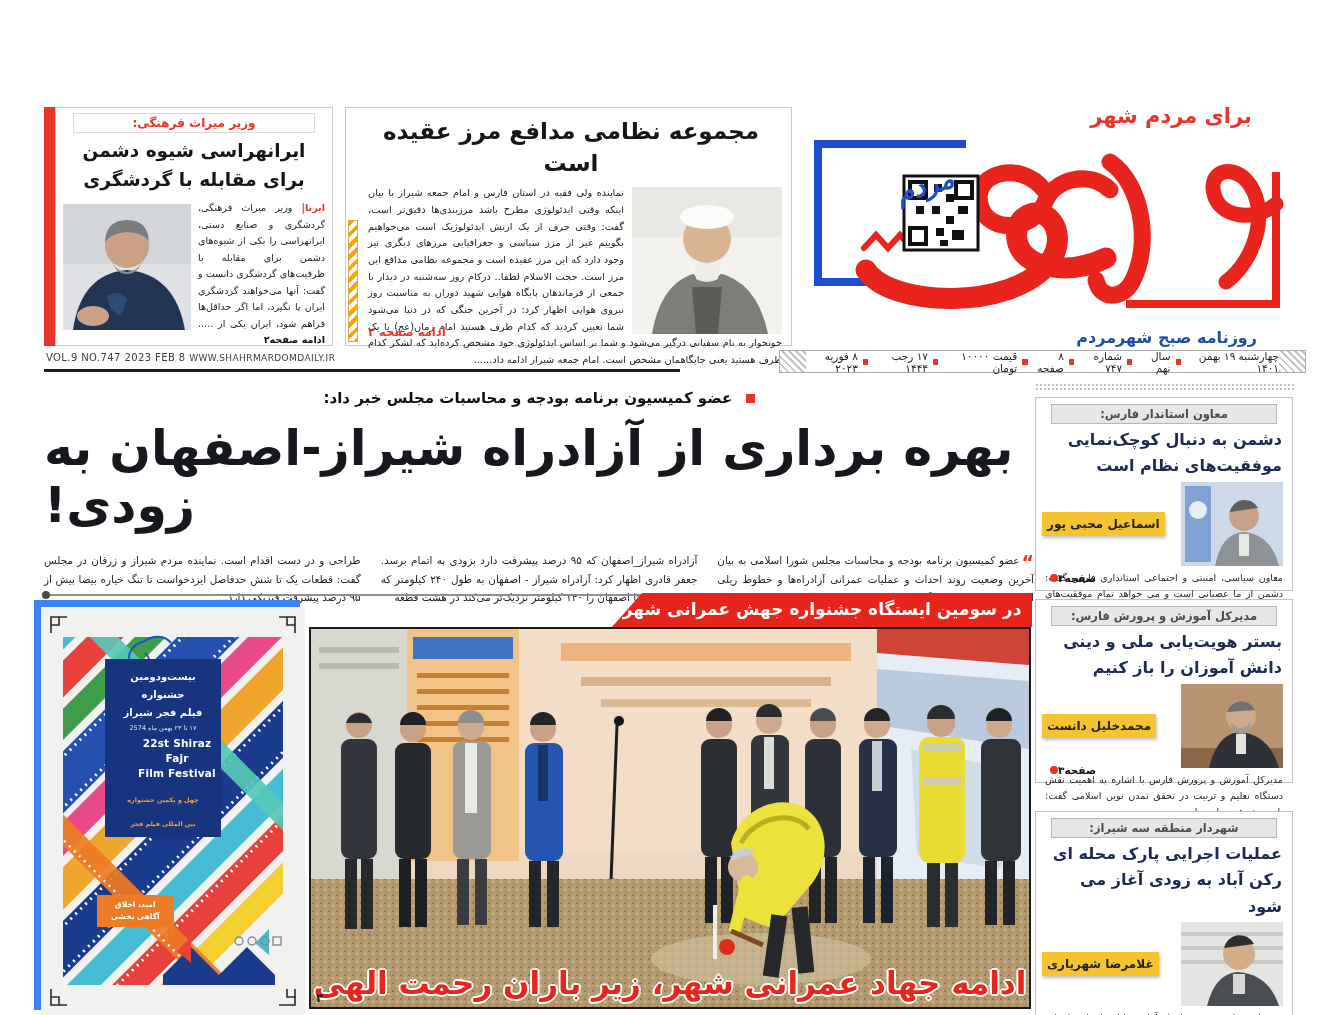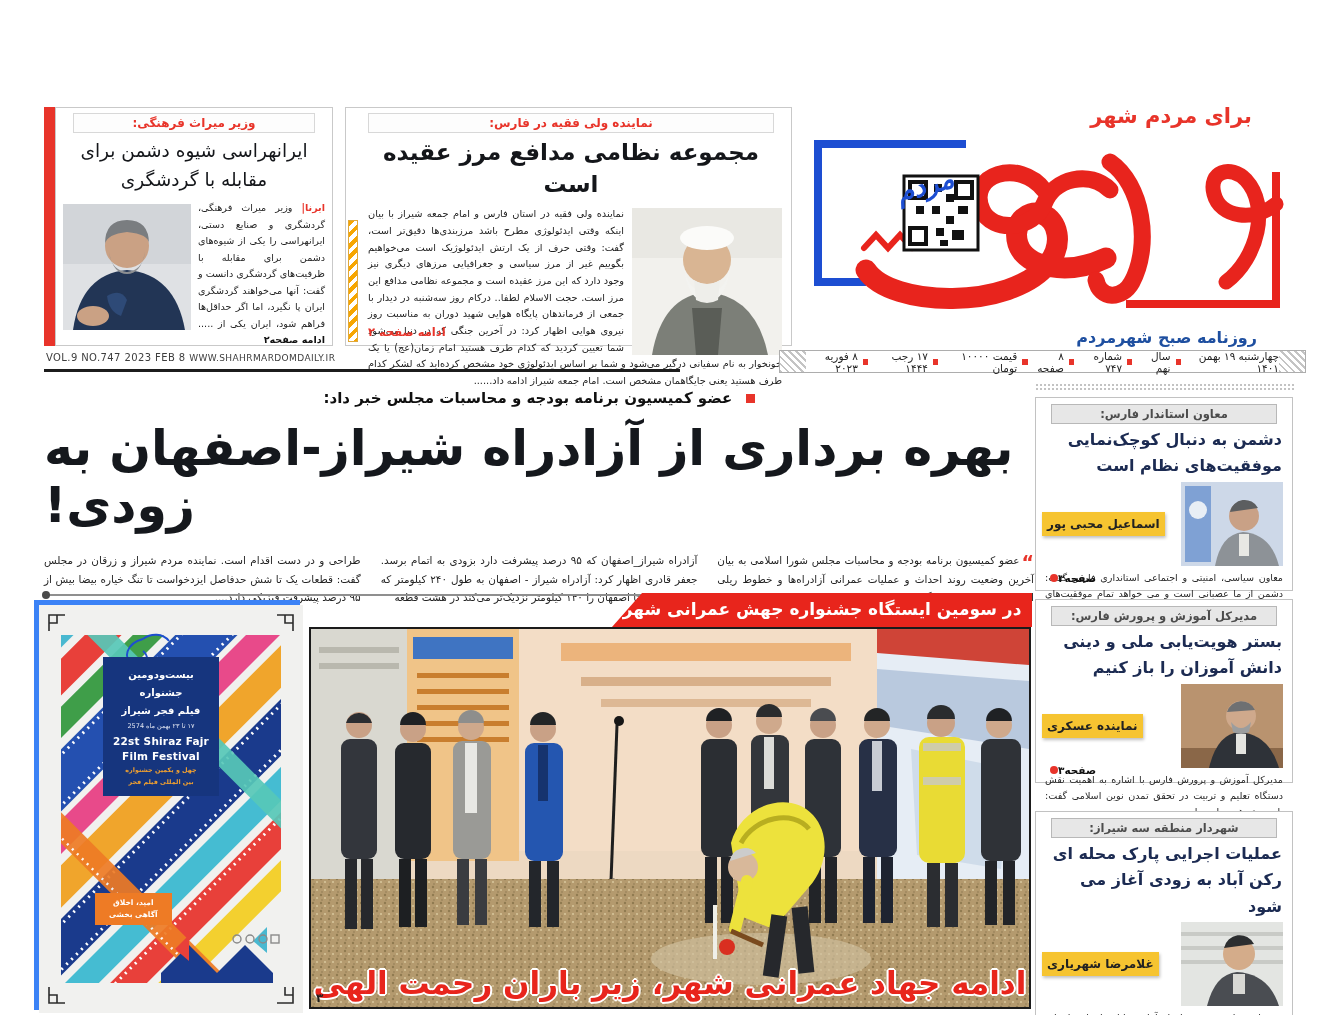--- a/index.html
+++ b/index.html
@@ -9,21 +9,21 @@
     background:#ffffff; overflow:hidden;
     font-family:"DejaVu Sans", sans-serif; color:#222;
   }
 
   
   .art-left { position:absolute; left:44px; top:107px; width:289px; height:239px;padding-left:8px; }
   .art-left .redbar { position:absolute; left:0; top:0; width:11px; height:100%; background:#e8342a; }
   .art-left .frame { position:absolute; left:11px; right:0; top:0; bottom:0; background:#fff; border:1px solid #c9c9c9; padding:4px 7px 3px; }
   .kicker-strip { width:92%; margin:1px auto 3px; border:1px solid #d8d8d8; background:#fdfdfd;
     color:#e8342a; font-weight:bold; font-size:12px; text-align:center; padding:2px 0; }
-  .art-left h2 { font-size:18.5px; font-weight:400; color:#14161a; text-align:center; line-height:1.55; margin:4px 2px 6px; }
+  .art-left h2 { font-size:18.5px; font-weight:700; color:#14161a; text-align:center; line-height:1.55; margin:4px 2px 6px; }
   .art-left .art-body { font-size:9.6px; line-height:1.72; text-align:justify; color:#222; }
   .art-left .portrait { float:left; width:128px; height:126px; margin:4px 7px 0 0; }
   .src { color:#e8342a; font-weight:bold; }
   .more-black { font-weight:800; color:#111; }
 
   
   .art-mid { position:absolute; left:345px; top:107px; width:447px; height:239px; }
   .art-mid .frame { position:absolute; inset:0; background:#fff; border:1px solid #c9c9c9; padding:4px 9px 3px 14px; }
   .art-mid .stripebar { position:absolute; left:2px; top:112px; bottom:3px; width:10px;
     background:repeating-linear-gradient(135deg,#f7a600 0 4px,#fff 4px 8px); border:1px solid #e0a83a; }
@@ -91,28 +91,28 @@
   .name-badge { position:absolute; left:6px; top:30px; z-index:2; background:#f6c431; color:#222;
     font-size:12px; font-weight:700; padding:5px 5px; box-shadow:1px 2px 3px rgba(0,0,0,.25); }
   .card-content p { clear:both; font-size:9.6px; line-height:1.66; text-align:justify; color:#262626; padding-top:2px; }
   .card-pref { position:absolute; left:10px; bottom:4px; }
   .card-pref b { font-size:10.5px; color:#111; }
   .card1 { top:14px;  height:194px; }
   .card2 { top:216px; height:184px; }
   .card3 { top:428px; height:244px; }
 
   
-  .poster { position:absolute; left:34px; top:600px; width:266px; height:410px; background:#f1f1ef; border:5px solid #3b82f6; }
+  .poster { position:absolute; left:34px; top:600px; width:266px; height:410px; background:#f1f1ef; border:7px solid #3b82f6; }
   .poster svg { position:absolute; inset:0; }
   .poster-center { position:absolute; left:64px; top:52px; width:116px; background:#16357e; color:#fff;
     text-align:center; padding:9px 3px 8px; z-index:2; }
   .p-fa1,.p-fa2 { font-size:10px; font-weight:700; line-height:1.8; }
   .p-date { font-size:6.5px; color:#dfe4f0; margin:2px 0 4px; }
-  .p-en1,.p-en2 { font-size:10.5px; font-weight:700; letter-spacing:.2px; line-height:1.45; }
-  .p-sub1,.p-sub2 { font-size:6.4px; color:#f0a030; font-weight:700; line-height:1.7; margin-top:1px; }
+  .p-en1,.p-en2 { font-size:10.5px; font-weight:700; letter-spacing:.2px; line-height:1.45;margin-left:28px; }
+  .p-sub1,.p-sub2 { font-size:6.4px; color:#f0a030; font-weight:700; line-height:1.7; margin-top:13px; }
   .poster-badge { position:absolute; left:56px; top:288px; background:#ee7b25; color:#fff; z-index:2;
     font-size:7.5px; font-weight:700; text-align:center; padding:4px 14px; line-height:1.6; }
 
   [dir="rtl"] { direction:rtl; }
 </style>
 </head>
 <body>
 
 <div class="page">
 
@@ -134,21 +134,20 @@
         </svg>
         <span class="src">ایرنا|</span>
         <span>وزیر میراث فرهنگی، گردشگری و صنایع دستی، ایرانهراسی را یکی از شیوه‌های دشمن برای مقابله با ظرفیت‌های گردشگری دانست و گفت: آنها می‌خواهند گردشگری ایران پا نگیرد، اما اگر حداقل‌ها فراهم شود، ایران یکی از .....</span>
         <b class="more-black">ادامه صفحه۲</b>
       </div>
     </div>
   </article>
 
   <article class="art-mid">
     <div class="frame">
-      <div class="kicker-strip" dir="rtl">نماینده ولی فقیه در فارس:</div>
       <h2 dir="rtl">مجموعه نظامی مدافع مرز عقیده است</h2>
       <div class="art-body" dir="rtl">
         <svg class="portrait" viewBox="0 0 150 147" preserveAspectRatio="none">
           <rect width="150" height="147" fill="#f2f1ed"></rect>
           <rect x="0" y="0" width="150" height="50" fill="#e9e8e3"></rect>
           <path d="M20 147 Q30 88 75 84 Q124 88 136 147 Z" fill="#7c7f78"></path>
           <path d="M60 100 L90 100 L86 147 L64 147 Z" fill="#5a5d57"></path>
           <circle cx="75" cy="52" r="24" fill="#d9b593"></circle>
           <ellipse cx="75" cy="30" rx="27" ry="12" fill="#fbfbf9"></ellipse>
           <path d="M52 56 Q54 92 75 94 Q96 92 98 56 Q96 82 75 86 Q54 82 52 56Z" fill="#f3f3f0"></path>
@@ -397,21 +396,21 @@
       <div class="card-content">
         <svg class="portrait" viewBox="0 0 102 84" preserveAspectRatio="none">
           <rect width="102" height="84" fill="#b9936f"></rect>
           <rect x="0" y="64" width="102" height="20" fill="#8a6748"></rect>
           <path d="M28 84 Q36 50 58 48 Q88 50 98 84 Z" fill="#2e3238"></path>
           <circle cx="60" cy="32" r="15" fill="#cfa98c"></circle>
           <path d="M46 28 a15 15 0 0 1 28 -2 l-28 2z" fill="#6e7072"></path>
           <path d="M50 38 Q60 50 70 38 L68 48 Q60 52 52 48Z" fill="#9b9d9e"></path>
           <rect x="55" y="50" width="10" height="20" fill="#e4e4e0"></rect>
         </svg>
-        <span class="name-badge">نماینده عسکری</span>
+        <span class="name-badge">محمدخلیل دانست</span>
         <p dir="rtl">مدیرکل آموزش و پرورش فارس با اشاره به اهمیت نقش دستگاه تعلیم و تربیت در تحقق تمدن نوین اسلامی گفت: باید بستر هویت‌یابی ملی ....</p>
       </div>
       <div class="card-pref"><i class="dot"></i><b>صفحه۳</b></div>
     </article>
 
     <article class="card card3">
       <div class="card-kicker" dir="rtl">شهردار منطقه سه شیراز:</div>
       <h3 dir="rtl">عملیات اجرایی پارک محله ای رکن آباد به زودی آغاز می شود</h3>
       <div class="card-content">
         <svg class="portrait" viewBox="0 0 102 84" preserveAspectRatio="none">

